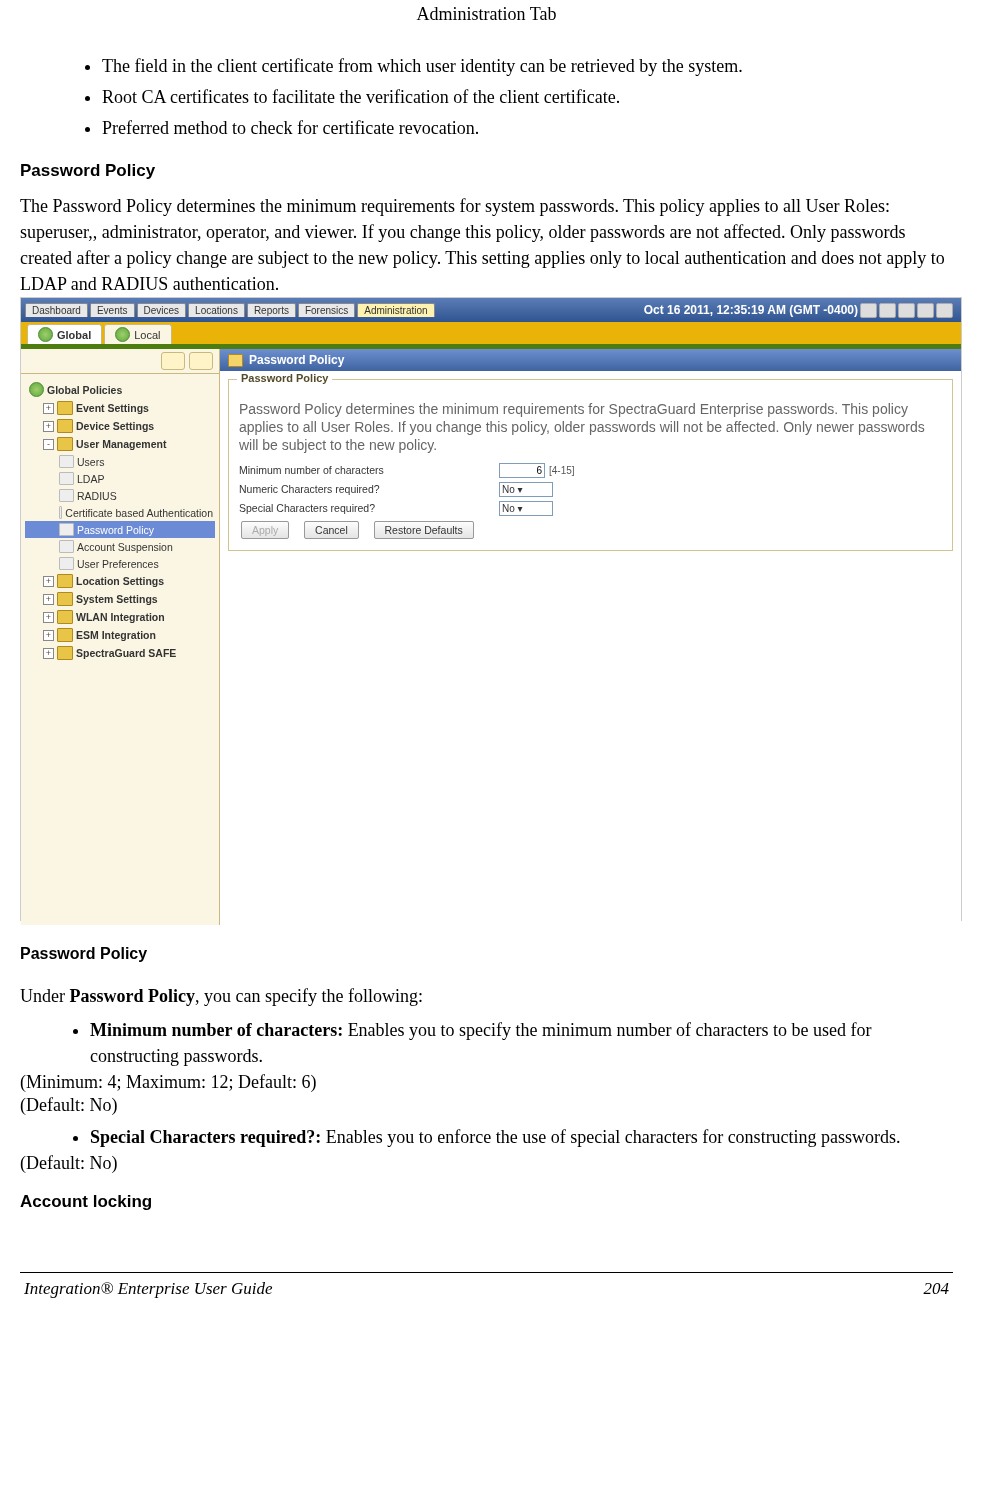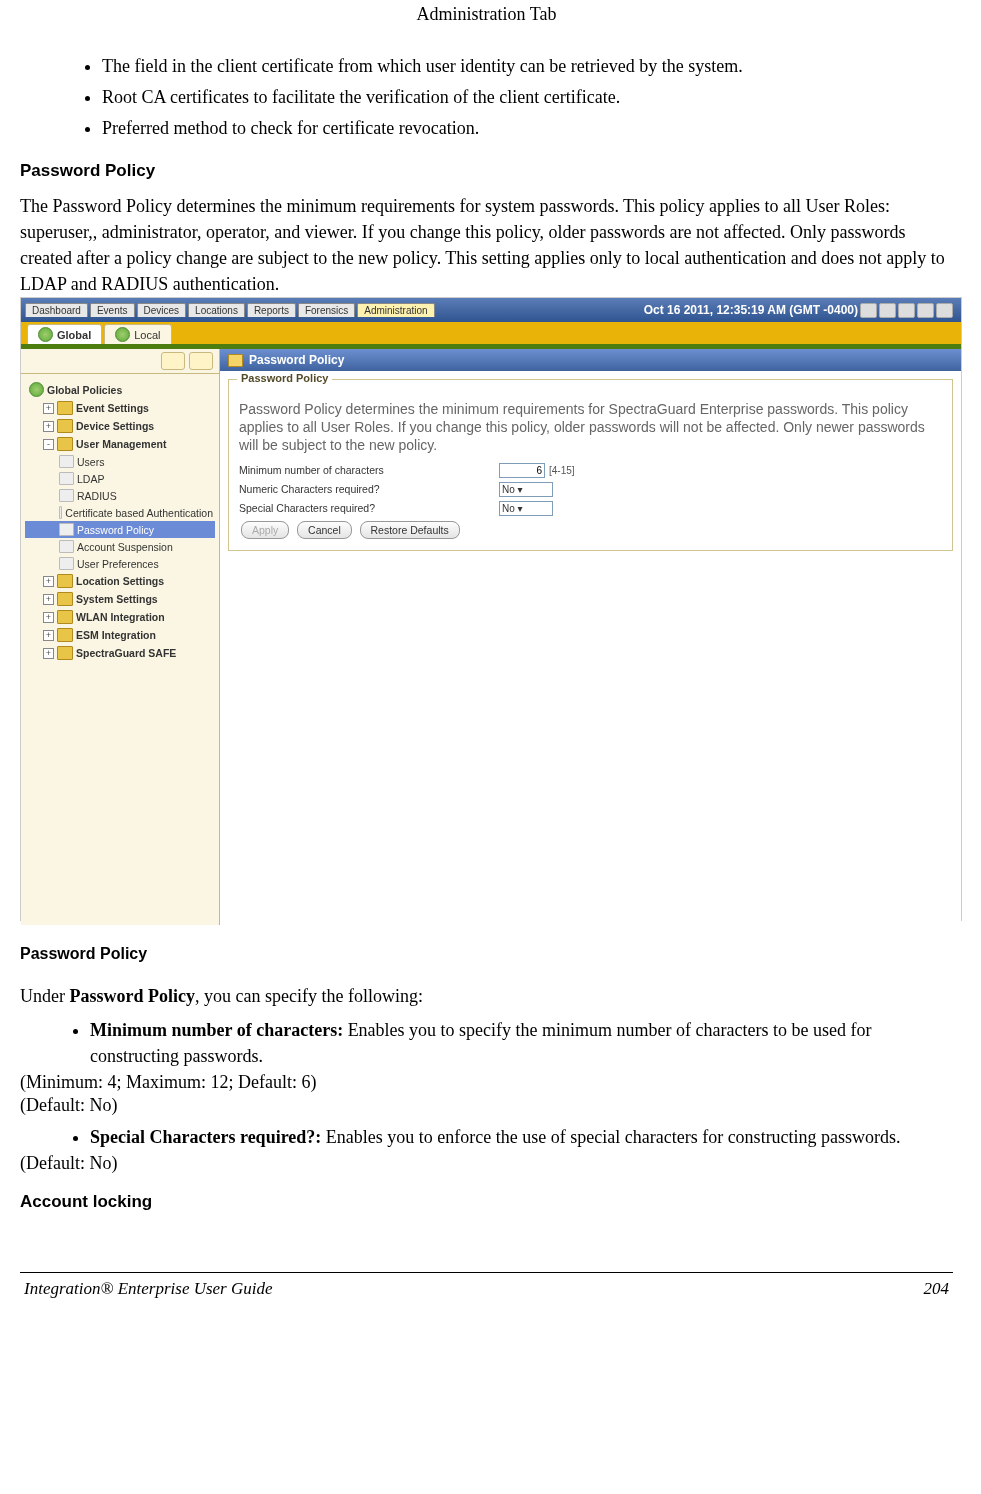--- a/index.html
+++ b/index.html
@@ -39,21 +39,21 @@
   .ss-titlebar { height:22px; background:linear-gradient(#6d8fd0,#3f639f); color:#fff; font-weight:bold; font-size:12px; display:flex; align-items:center; gap:6px; padding:0 8px; }
   .ss-fieldset { position:relative; margin:8px; border:1px solid #d0c590; padding:20px 10px 10px 10px; }
   .ss-legend { position:absolute; top:-8px; left:8px; background:#fff; padding:0 4px; font-weight:bold; font-size:11px; color:#534a28; }
   .ss-desc { font-size:14px; color:#666; line-height:1.3; margin-bottom:6px; }
   .frow { display:flex; align-items:center; font-size:10.5px; padding:2px 0; }
   .flabel { width:260px; }
   .finput { width:40px; border:1px solid #7f9db9; background:#fff; padding:1px 2px; font-size:10px; text-align:right; margin-right:4px;}
   .fselect { border:1px solid #7f9db9; background:#fff; padding:1px 2px; font-size:10px; width:48px; }
   .frange { color:#555; font-size:10px; }
   .btnrow { margin:6px 0 4px 2px; }
-  .sbtn { border:1px solid #999; background:linear-gradient(#fdfdfd,#e4e4e4); padding:2px 10px; font-size:10.5px; margin-right:5px; cursor:default; border-radius:8px; }
+  .sbtn { border:1px solid #999; background:linear-gradient(#fdfdfd,#e4e4e4); padding:2px 10px; font-size:10.5px; margin-right:12px; cursor:default; border-radius:2px; }
   .sbtn.disabled { color:#aaa; }
   
   h3.sec2 { font-family:Verdana,Arial,sans-serif; font-weight:bold; font-size:16px; margin:24px 0 20px 0; }
   ul.desc-bullets { margin:8px 0 0 0; padding-left:70px; list-style:disc; font-size:18px; line-height:1.45; }
   ul.desc-bullets li { margin:3px 0; }
   .para-note { font-size:18px; margin:2px 0; }
   .bold { font-weight:bold; }
   .footer-rule { border-top:1px solid #000; margin-top:60px; }
   .footer { display:flex; justify-content:space-between; font-style:italic; font-size:17px; padding:6px 4px 0 4px; }
   .footer .pn { font-style:italic; }

